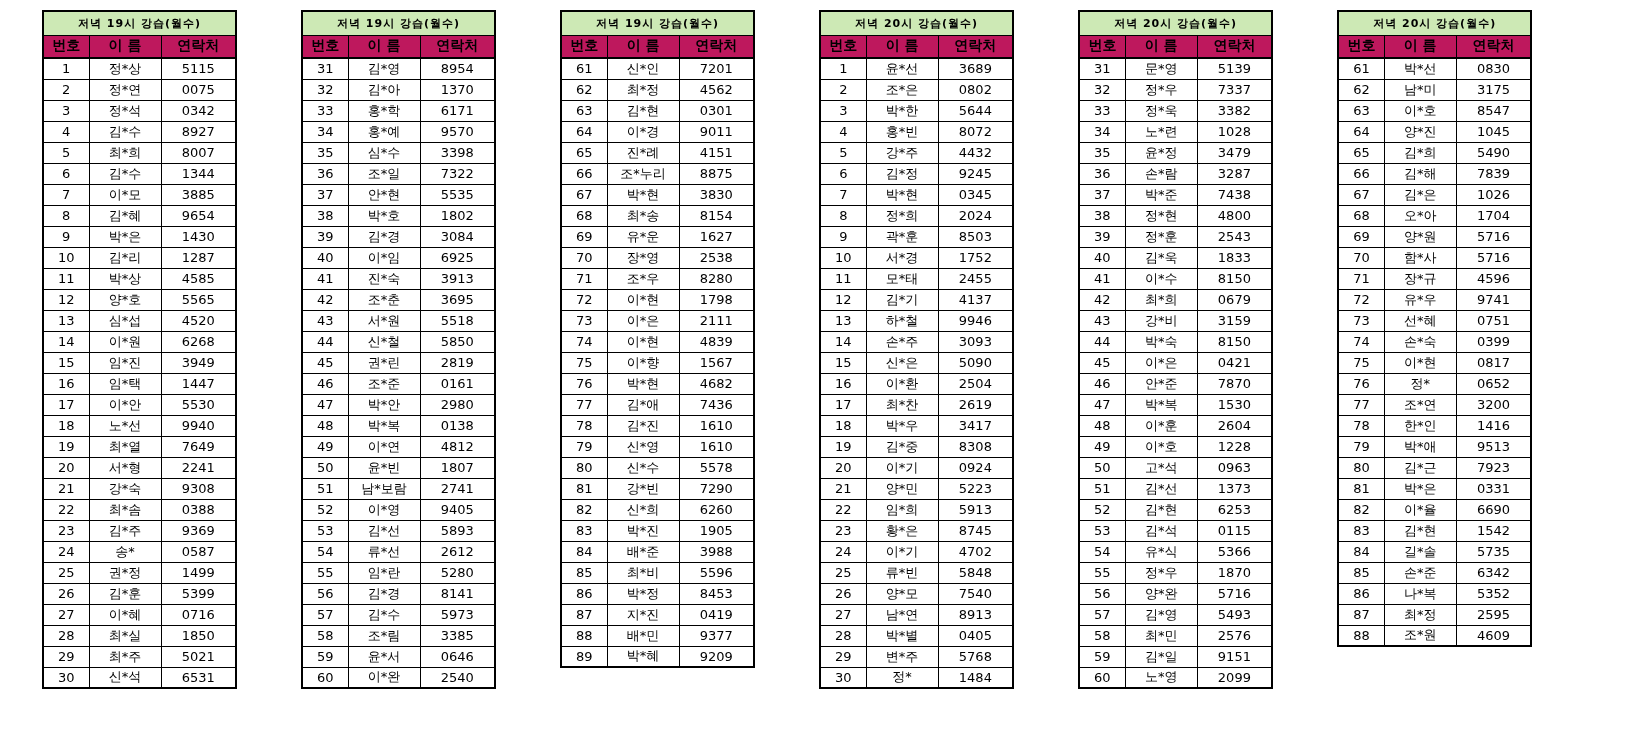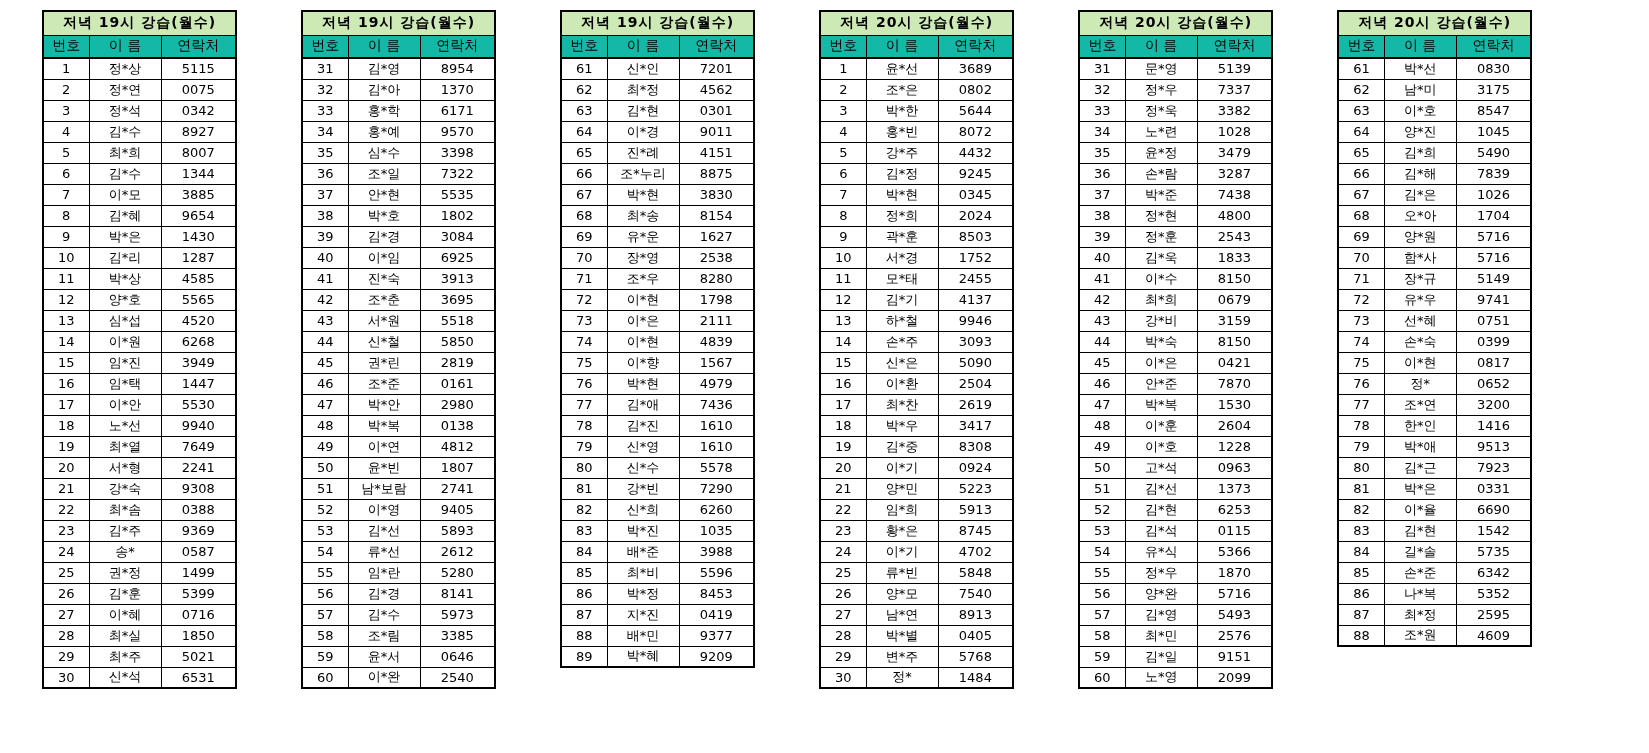--- a/index.html
+++ b/index.html
@@ -30,28 +30,28 @@
     padding: 0 2px;
     white-space: nowrap;
     overflow: hidden;
   }
   col.col-no { width: 46px; }
   col.col-name { width: 72px; }
   col.col-contact { width: 75px; }
   tr.title-row th {
     background: #cde9b5;
     font-weight: bold;
-    font-size: 14px;
+    font-size: 11px;
     height: 24px;
     letter-spacing: 1px;
     border-bottom: 1px solid #000;
   }
   tr.header-row th {
-    background: #14b8a6;
-    font-weight: normal;
+    background: #be185d;
+    font-weight: bold;
     font-size: 14px;
     height: 23px;
     border-bottom: 2px solid #000;
   }
   tbody td {
     font-size: 13px;
     height: 21px;
     background: #ffffff;
   }
 </style>
@@ -487,21 +487,21 @@
           <td>4839</td>
         </tr>
         <tr>
           <td>75</td>
           <td>이*향</td>
           <td>1567</td>
         </tr>
         <tr>
           <td>76</td>
           <td>박*현</td>
-          <td>4979</td>
+          <td>4682</td>
         </tr>
         <tr>
           <td>77</td>
           <td>김*애</td>
           <td>7436</td>
         </tr>
         <tr>
           <td>78</td>
           <td>김*진</td>
           <td>1610</td>
@@ -522,21 +522,21 @@
           <td>7290</td>
         </tr>
         <tr>
           <td>82</td>
           <td>신*희</td>
           <td>6260</td>
         </tr>
         <tr>
           <td>83</td>
           <td>박*진</td>
-          <td>1035</td>
+          <td>1905</td>
         </tr>
         <tr>
           <td>84</td>
           <td>배*준</td>
           <td>3988</td>
         </tr>
         <tr>
           <td>85</td>
           <td>최*비</td>
           <td>5596</td>
@@ -967,21 +967,21 @@
           <td>5716</td>
         </tr>
         <tr>
           <td>70</td>
           <td>함*사</td>
           <td>5716</td>
         </tr>
         <tr>
           <td>71</td>
           <td>장*규</td>
-          <td>5149</td>
+          <td>4596</td>
         </tr>
         <tr>
           <td>72</td>
           <td>유*우</td>
           <td>9741</td>
         </tr>
         <tr>
           <td>73</td>
           <td>선*혜</td>
           <td>0751</td>

